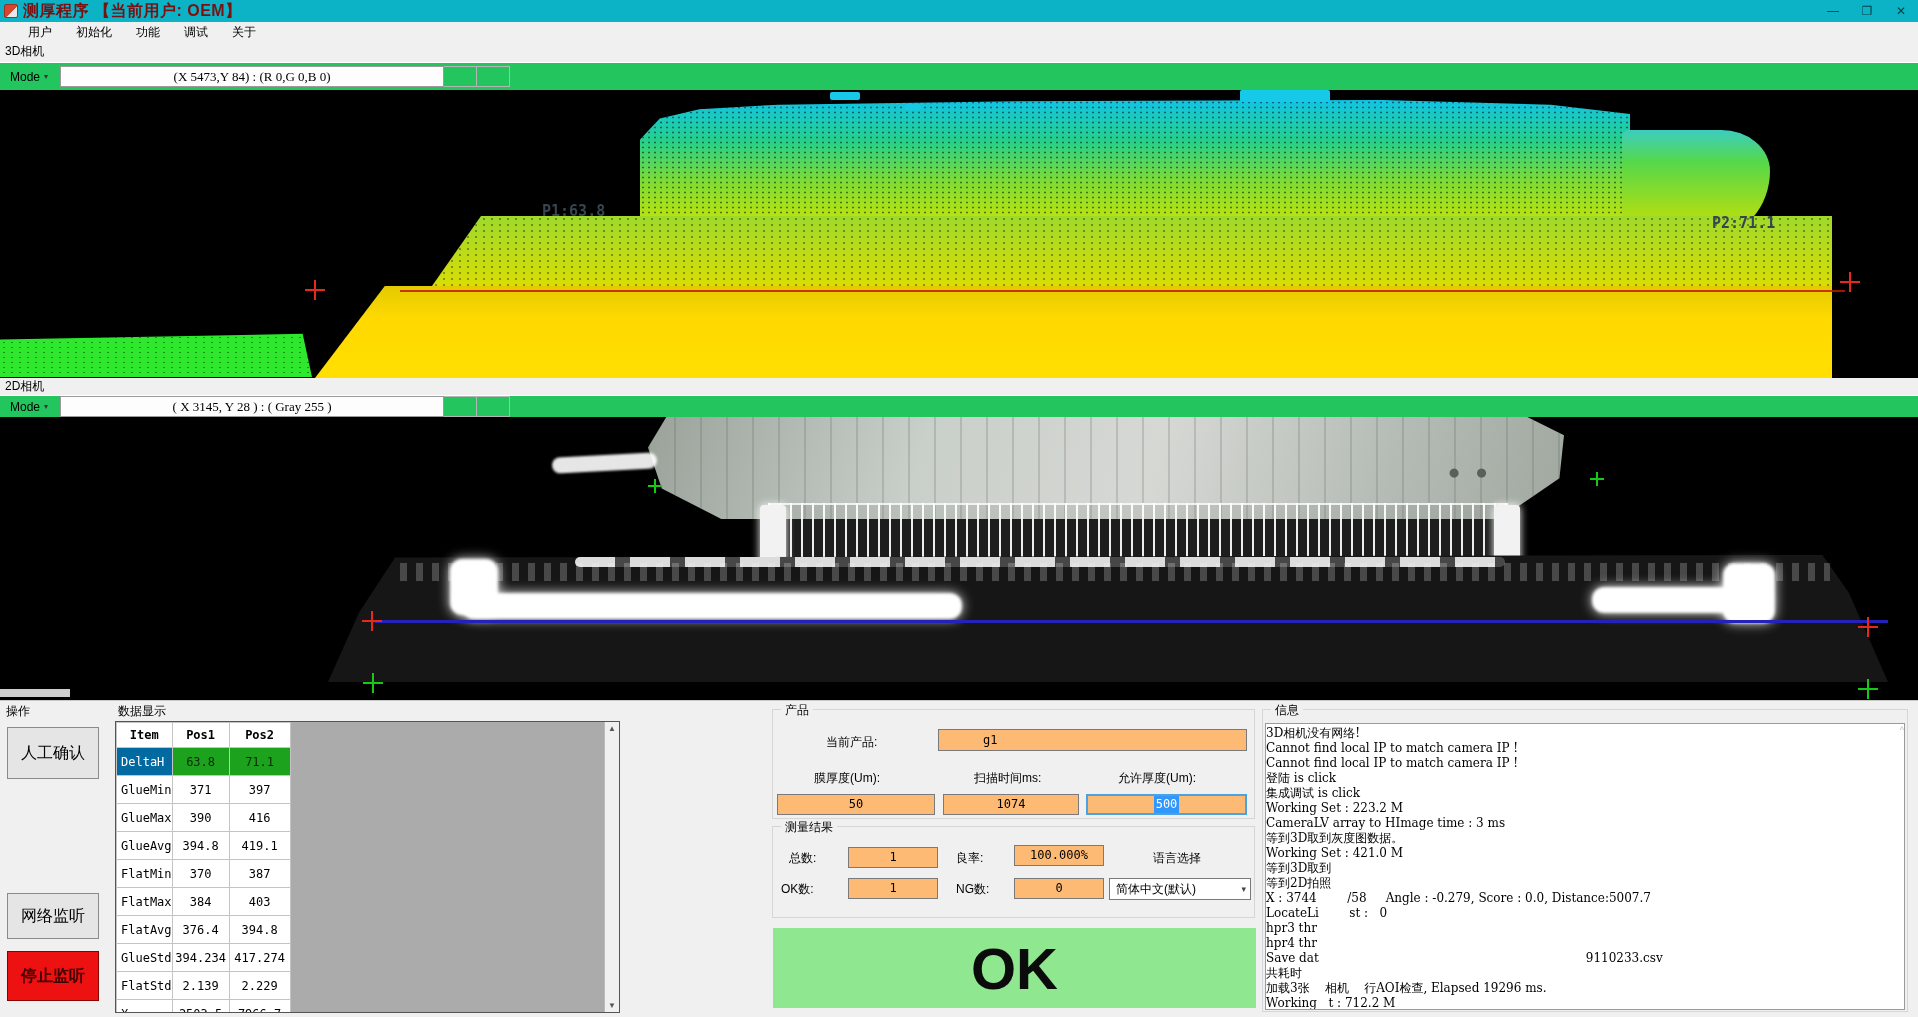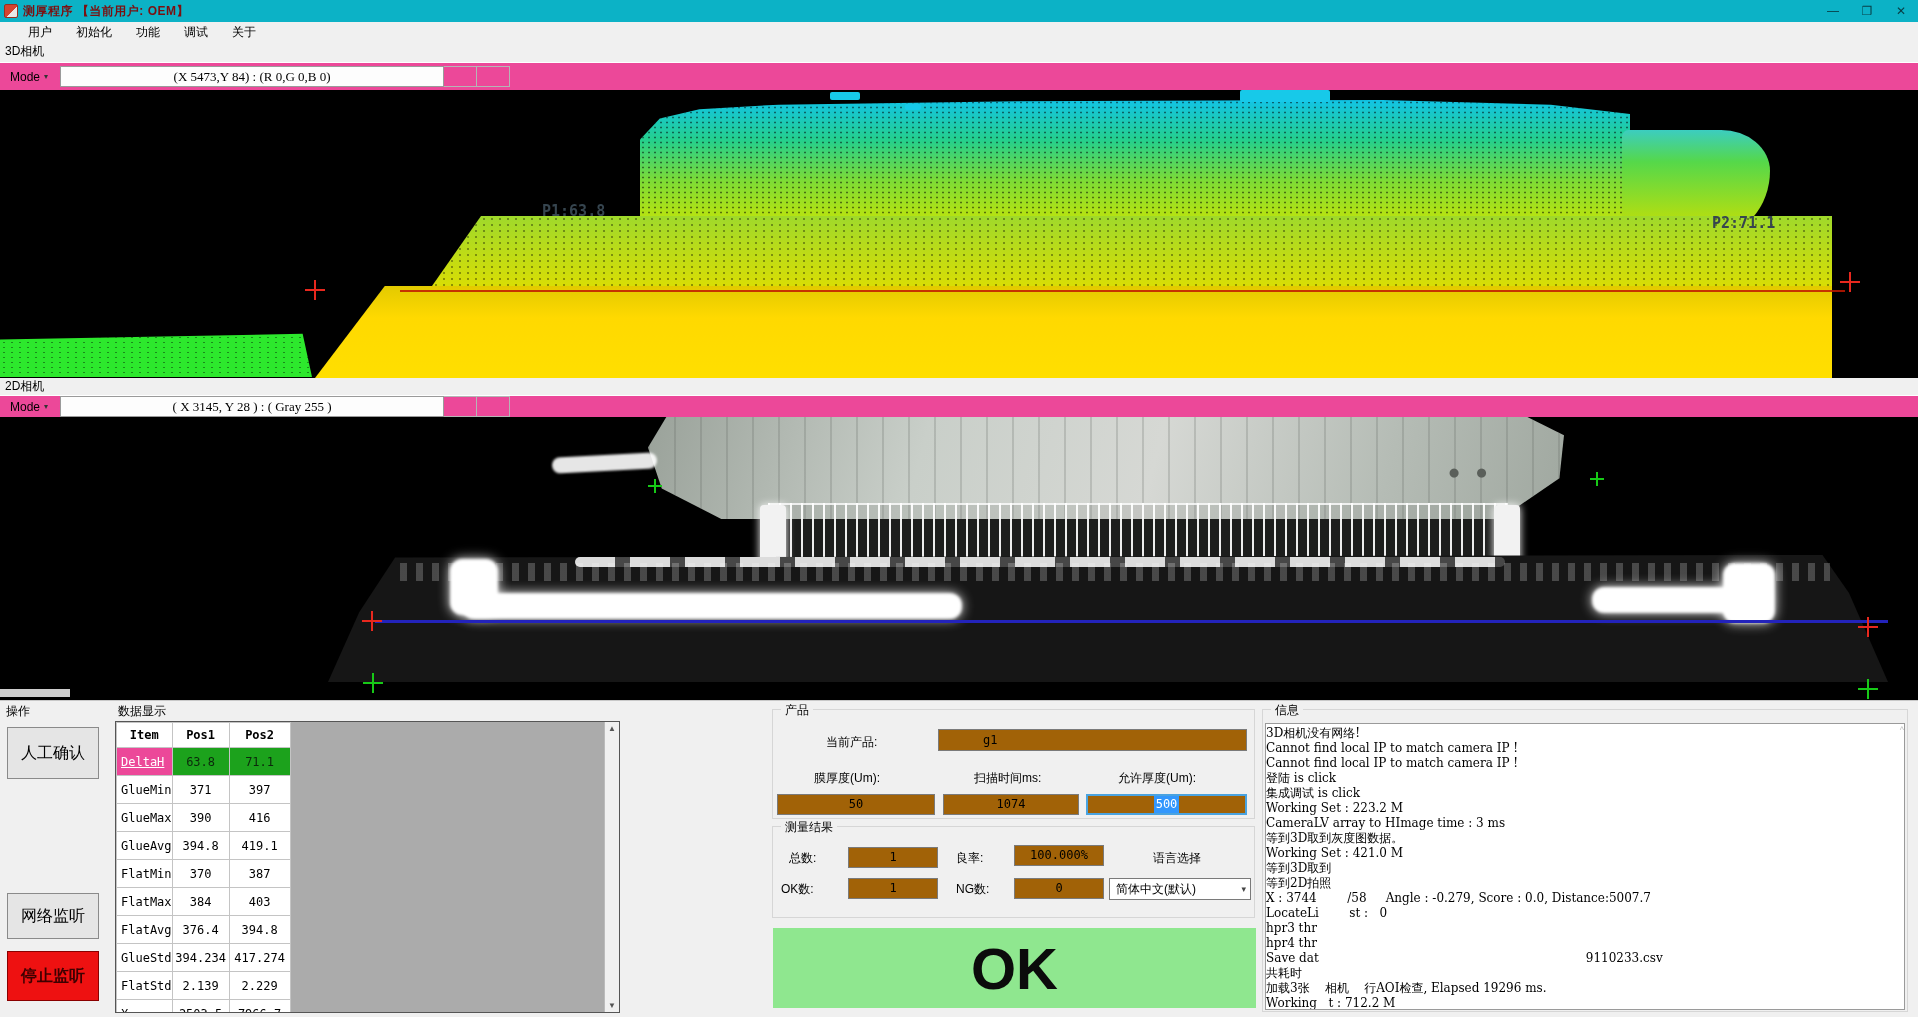--- a/index.html
+++ b/index.html
@@ -2,31 +2,31 @@
 <html><head>
 <meta charset="utf-8">
 <style>
   * { box-sizing: border-box; margin: 0; padding: 0; }
   html,body { width:1918px; height:1017px; overflow:hidden; }
   body { position:relative; background:#f0f0f0; font-family:"Liberation Sans",sans-serif; font-size:12px; color:#000; }
 
   
   .titlebar { position:absolute; left:0; top:0; width:1918px; height:22px; background:#0cb2c6; display:flex; align-items:center; }
   .app-icon { width:14px; height:14px; margin:0 5px 0 4px; background:linear-gradient(135deg,#d6452f 0 55%,#e8e8e8 55%); border:1px solid #9c2f1f; border-radius:2px; }
-  .title-text { color:#7b1010; font-weight:bold; font-size:12px; letter-spacing:.5px; }
+  .title-text { color:#7b1010; font-weight:bold; font-size:16px; letter-spacing:.5px; }
   .win-controls { margin-left:auto; display:flex; height:100%; }
   .win-btn { width:34px; height:100%; display:flex; align-items:center; justify-content:center; color:#083c43; font-size:12px; }
 
   
   .menubar { position:absolute; left:0; top:22px; width:1918px; height:21px; background:#f0f0f0; display:flex; align-items:center; padding-left:16px; }
   .menu-item { padding:0 12px; height:100%; display:flex; align-items:center; }
   .section-label { position:absolute; left:5px; font-size:12px; }
   .cam3d-label-row { position:absolute; left:0; top:43px; width:1918px; height:19px; }
   .cam2d-label-row { position:absolute; left:0; top:378px; width:1918px; height:17px; }
-  .modebar { position:absolute; left:0; width:1918px; background:#ec4899; border-top:1px solid #fff; display:flex; align-items:center; }
+  .modebar { position:absolute; left:0; width:1918px; background:#22c55e; border-top:1px solid #fff; display:flex; align-items:center; }
   .modebar-3d { top:62px; height:28px; }
   .modebar-2d { top:395px; height:22px; }
   .mode-btn { margin-left:4px; padding:2px 6px; display:flex; gap:4px; align-items:center; }
   .mode-arrow { font-size:8px; color:#333; }
   .coord-box { margin-left:6px; width:384px; height:21px; background:#fdfdfd; border:1px solid #9a9a9a; text-align:center; line-height:19px; font-family:"Liberation Serif",serif; font-size:13px; }
   .tool-cell { width:33px; height:21px; border:1px solid #b5b5b5; border-left:none; }
   .tool-cell:first-of-type { border-left:1px solid #b5b5b5; }
 
   
   .view { position:absolute; left:0; width:1918px; background:#000; overflow:hidden; }
@@ -95,31 +95,31 @@
   .btn-listen { left:7px; top:192px; width:92px; height:46px; }
   .btn-stop { left:7px; top:250px; width:92px; height:50px; background:#ee1111; border-color:#8a0000; color:#3d0000; font-weight:bold; }
 
   .data-container { position:absolute; left:115px; top:20px; width:505px; height:292px; background:#ababab; border:1px solid #555; overflow:hidden; }
   table.meas { border-collapse:collapse; background:#fff; font-family:"DejaVu Sans Mono",monospace; font-size:12px; }
   table.meas th { width:57px; height:25px; border:1px solid #c4c4c4; font-weight:bold; background:#fff; }
   table.meas th:first-child { width:50px; }
   table.meas th:last-child { width:61px; }
   table.meas td { height:28px; border:1px solid #c4c4c4; text-align:center; background:#fff; }
   table.meas td:first-child { text-align:left; padding-left:4px; }
-  tr.sel td:first-child { background:#ec4899; color:#fff;text-decoration:underline; }
+  tr.sel td:first-child { background:#0369a1; color:#fff; }
   tr.sel td:not(:first-child) { background:#1ca21c; color:#0c290c; }
   .vscroll { position:absolute; right:0; top:0; bottom:0; width:15px; background:#f0f0f0; border-left:1px solid #bbb; }
   .vscroll .arr { position:absolute; left:0; width:100%; text-align:center; font-size:8px; color:#555; }
   .arr-up { top:2px; } .arr-dn { bottom:2px; }
 
   .grp-product { left:772px; top:8px; width:483px; height:110px; }
   .grp-result  { left:772px; top:125px; width:483px; height:92px; }
   .grp-info    { left:1262px; top:8px; width:646px; height:303px; }
 
-  .tb { position:absolute; background:#a16207; border:1px solid #7a7a7a; text-align:center; font:12px "DejaVu Sans Mono",monospace; line-height:19px; overflow:hidden; white-space:nowrap; }
+  .tb { position:absolute; background:#fdba74; border:1px solid #7a7a7a; text-align:center; font:12px "DejaVu Sans Mono",monospace; line-height:19px; overflow:hidden; white-space:nowrap; }
   .tb-cur   { left:165px; top:19px; width:309px; height:22px; text-align:left; padding-left:44px; line-height:20px; }
   .tb-film  { left:4px;   top:84px; width:158px; height:21px; }
   .tb-scan  { left:170px; top:84px; width:136px; height:21px; }
   .tb-allow { left:313px; top:84px; width:161px; height:21px; border:2px solid #4aa3e0; line-height:17px; }
   .sel-text { background:#3297fd; color:#fff; padding:16px 2px; }
 
   .tb-total { left:75px;  top:20px; width:90px; height:21px; }
   .tb-yield { left:241px; top:18px; width:90px; height:21px; }
   .tb-ok    { left:75px;  top:51px; width:90px; height:21px; }
   .tb-ng    { left:241px; top:51px; width:90px; height:21px; }

